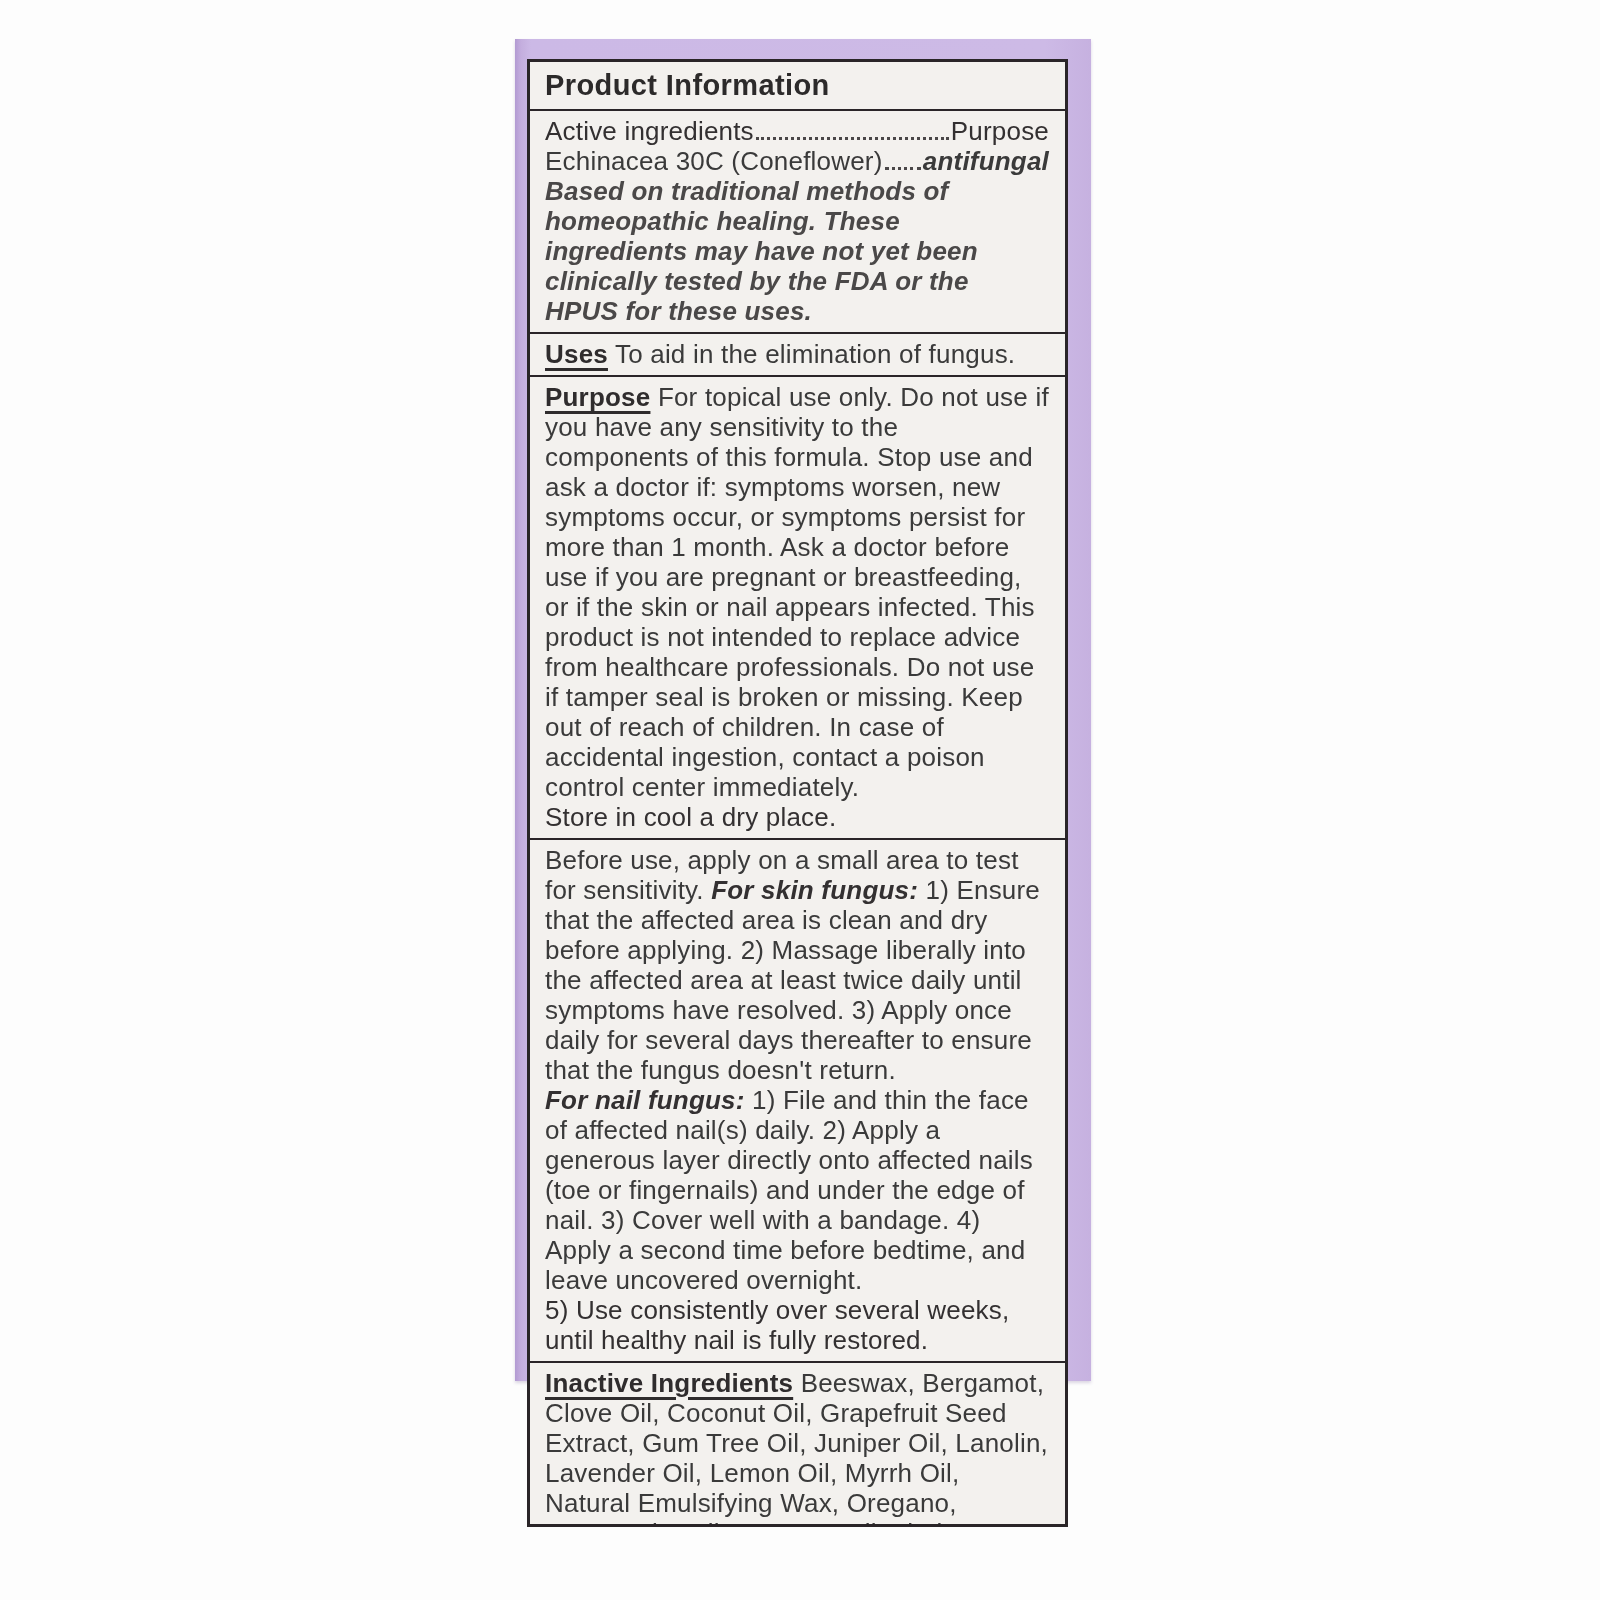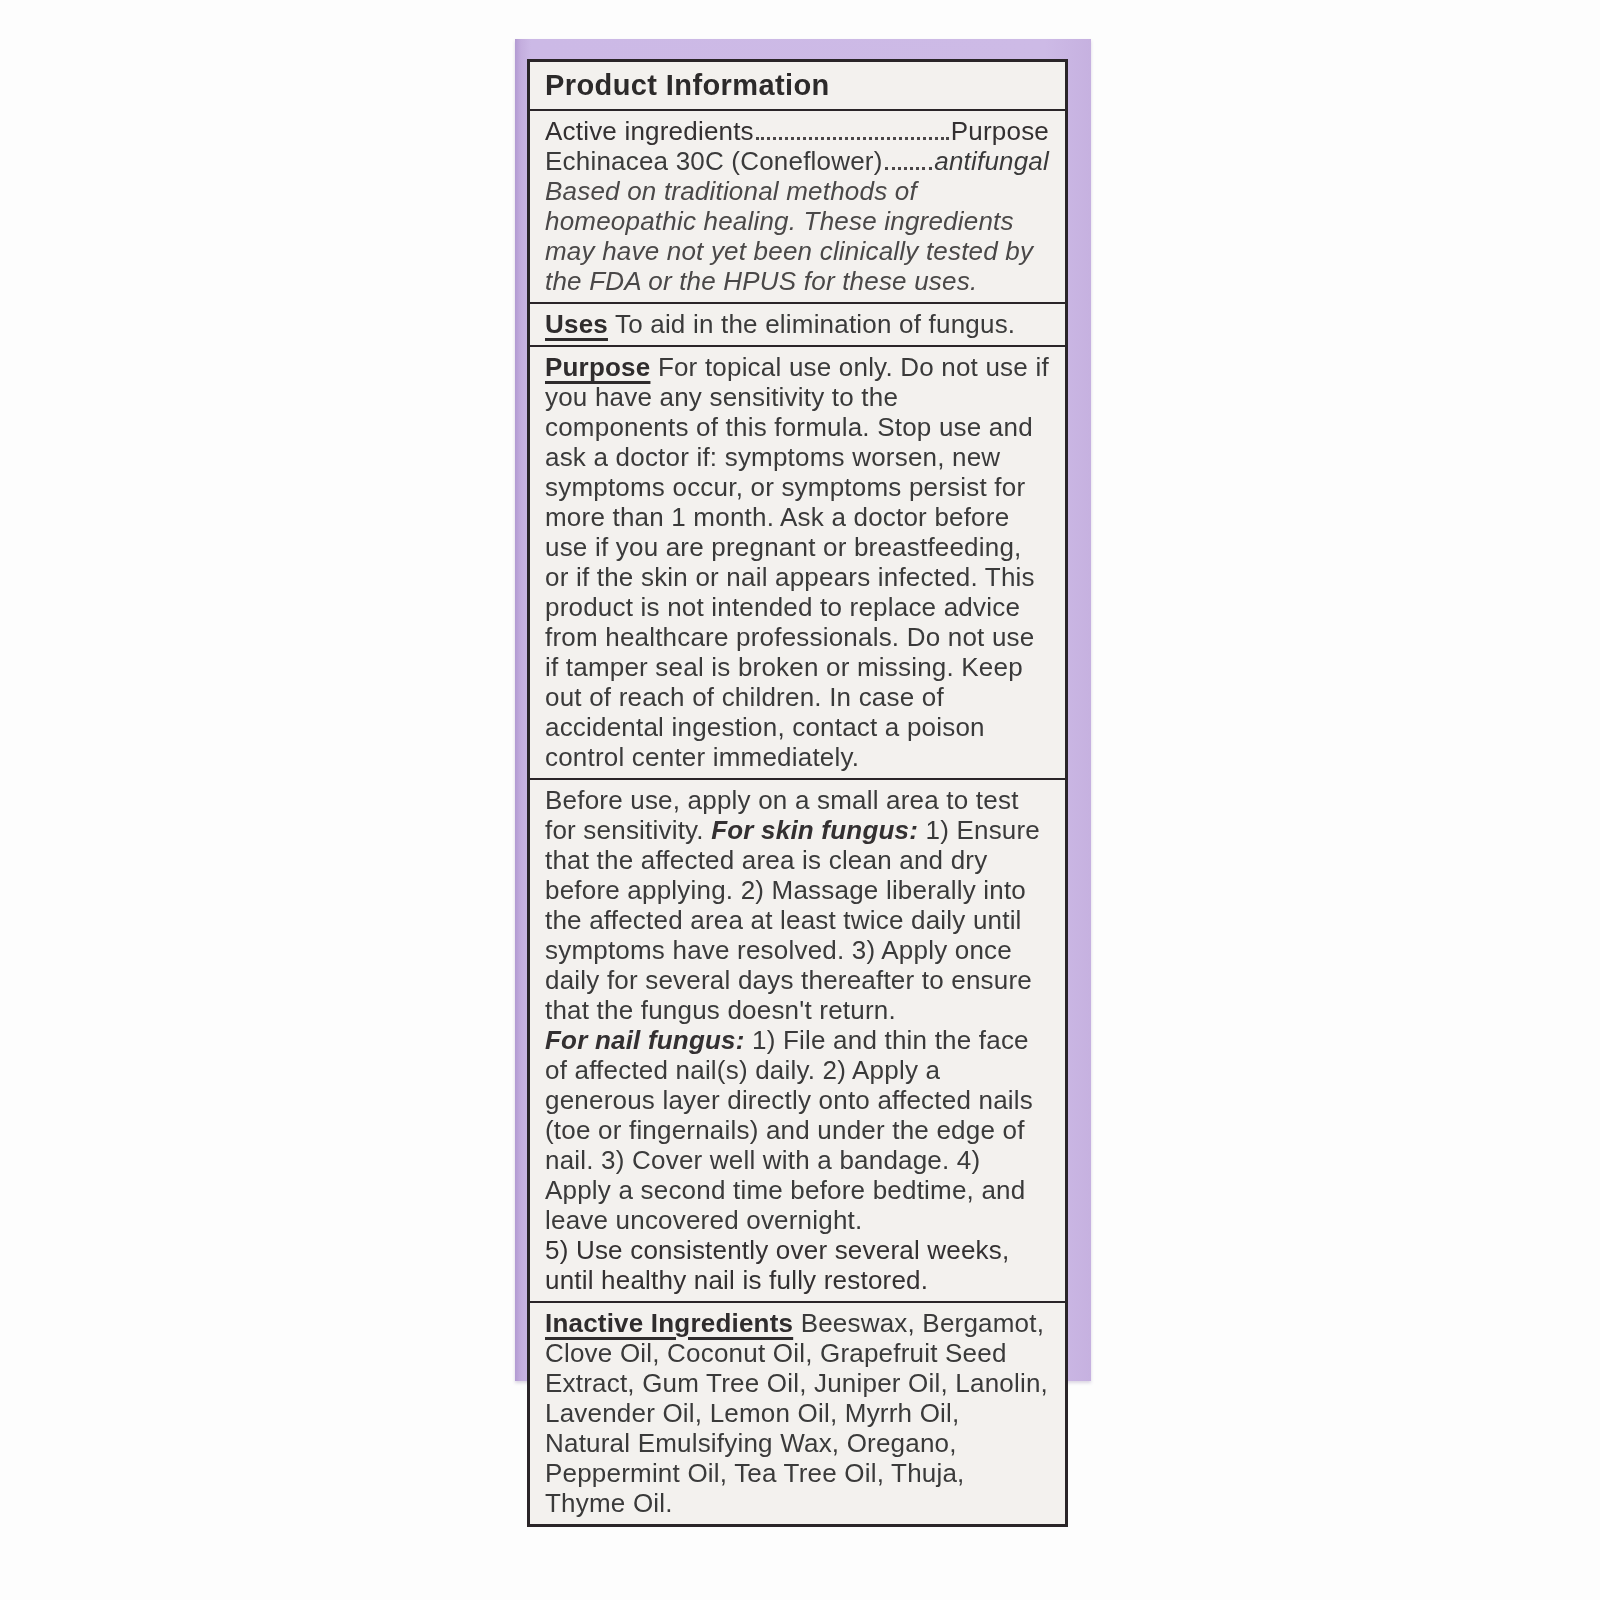--- a/index.html
+++ b/index.html
@@ -50,21 +50,21 @@
   .sec p { margin: 0; }
   h1 {
     margin: 0;
     font-size: 29px;
     line-height: 36px;
     font-weight: 700;
     color: #2c2a2a;
     letter-spacing: 0.4px;
   }
   .bold { font-weight: 400; color: #333031; }
-  .italic { font-style: italic; }
+  .italic { font-style: italic; font-weight: bold; }
   .bi { font-weight: 700; font-style: italic; color: #333031; text-align: right; }
   .h {
     font-weight: 700;
     color: #2f2c2d;
     text-decoration: underline;
     text-decoration-thickness: 2.5px;
     text-underline-offset: 5px;
     text-align: center;
   }
   .block { display: block; }
@@ -113,20 +113,21 @@
           <span class="h">Uses</span>
           <span>To aid in the elimination of fungus.</span>
         </p>
       </section>
 
       <section class="sec">
         <p>
           <span class="h">Purpose</span>
           <span>For topical use only. Do not use if you have any sensitivity to the components of this formula. Stop use and ask a doctor if: symptoms worsen, new symptoms occur, or symptoms persist for more than 1 month. Ask a doctor before use if you are pregnant or breastfeeding, or if the skin or nail appears infected. This product is not intended to replace advice from healthcare professionals. Do not use if tamper seal is broken or missing. Keep out of reach of children. In case of accidental ingestion, contact a poison control center immediately.</span>
         </p>
+        <p class="bold storage">Store in cool a dry place.</p>
       </section>
 
       <section class="sec">
         <p>
           <span>Before use, apply on a small area to test for sensitivity.</span>
           <span class="bi">For skin fungus:</span>
           <span>1) Ensure that the affected area is clean and dry before applying. 2) Massage liberally into the affected area at least twice daily until symptoms have resolved. 3) Apply once daily for several days thereafter to ensure that the fungus doesn't return.</span>
         </p>
         <p>
           <span class="bi">For nail fungus:</span>

